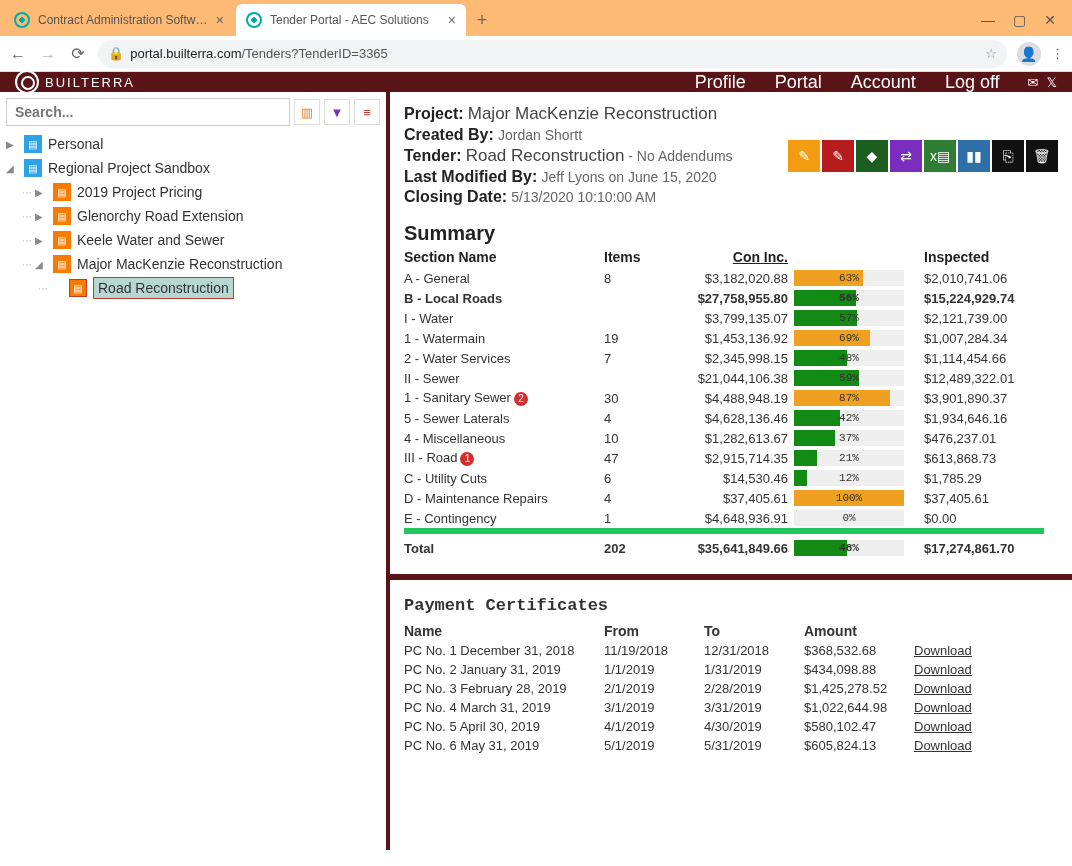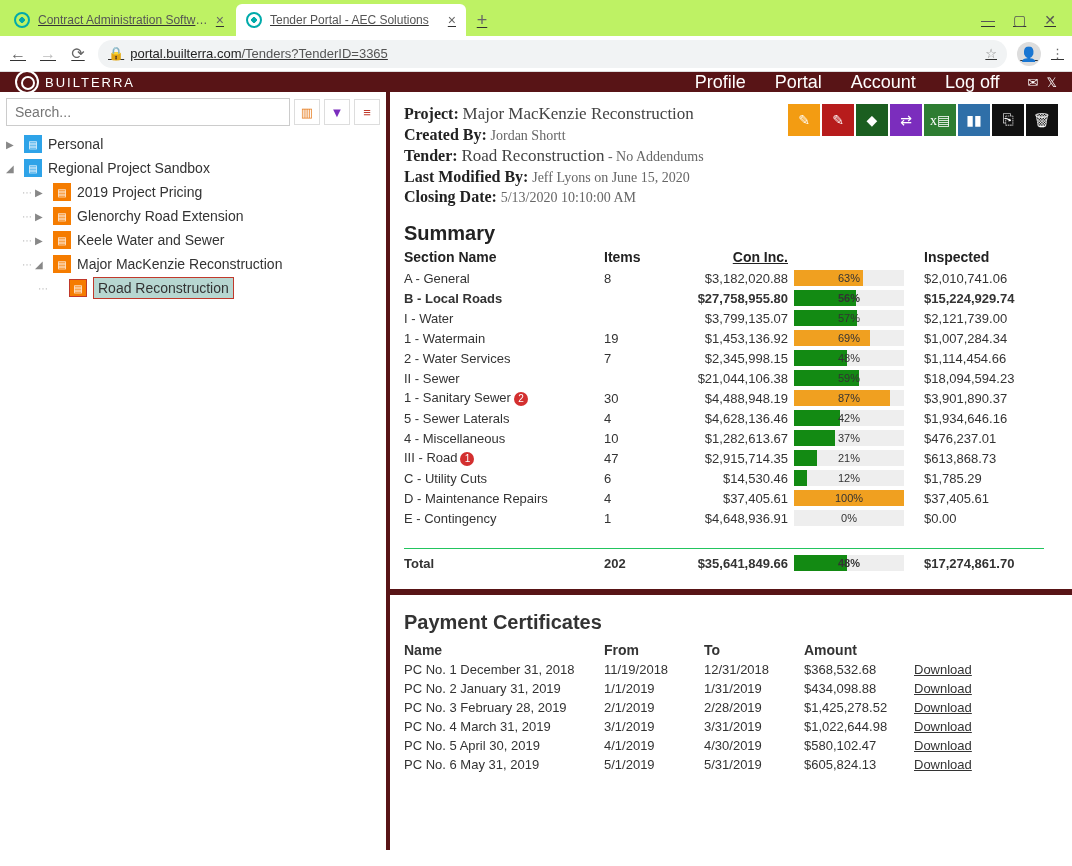--- a/index.html
+++ b/index.html
@@ -1,19 +1,19 @@
 <!DOCTYPE html>
 <html><head>
 <meta charset="utf-8">
 <style>
 * { box-sizing: border-box; margin: 0; padding: 0; }
 body { font-family: "Segoe UI", Arial, sans-serif; font-size: 13px; color: #333; background: #fff; width: 1072px; height: 866px; overflow: hidden; }
 
 
-.browser-chrome { background: #bef264; text-decoration: underline; }
+.browser-chrome { background: #fdba74; }
 .tab-bar { display: flex; align-items: center; height: 36px; padding: 4px 4px 0 4px; }
 .tab { display: flex; align-items: center; height: 32px; padding: 0 10px; background: #fff; border-radius: 6px 6px 0 0; margin-right: 2px; font-size: 12px; color: #555; width: 230px; position: relative; }
 .tab.inactive { background: transparent; }
 .tab .favicon { width: 16px; height: 16px; margin-right: 8px; border-radius: 50%; }
 .fav-teal { background: radial-gradient(circle,#0aa 30%,transparent 35%); border:2px solid #0aa; }
 .tab .tab-text { flex: 1; overflow: hidden; white-space: nowrap; text-overflow: ellipsis; }
 .tab .close { margin-left: 6px; color: #666; font-size: 14px; cursor: pointer; }
 .new-tab { width: 28px; height: 28px; display: flex; align-items: center; justify-content: center; color: #666; font-size: 18px; cursor: pointer; }
 .win-controls { margin-left: auto; display: flex; gap: 18px; padding-right: 12px; color: #555; }
 .win-controls span { cursor: pointer; font-size: 14px; }
@@ -35,65 +35,65 @@
 .logo-icon::after{content:"";position:absolute;top:4px;left:4px;width:10px;height:10px;border:2px solid #fff;border-radius:50%;}
 .nav-links { margin-left: auto; display: flex; gap: 18px; align-items:center; }
 .nav-links a { color: #fff; text-decoration: none; font-size: 18px; cursor:pointer;margin-left:11px;}
 .nav-icons { display:flex; gap:8px; margin-left:10px;}
 .nav-icons span { color:#fff; cursor:pointer;}
 
 
 .app-body { display: flex; height: calc(866px - 36px - 36px - 36px); }
 .sidebar { width: 390px; border-right: 4px solid #581416; padding: 6px; overflow:auto;}
 .search-row { display:flex; align-items:center; gap:4px; margin-bottom:6px;}
-.search-row input { flex:1; border:1px solid #ccc; padding:5px 8px; font-size:14px; color:#999;}
+.search-row input { flex:1; border:1px solid #ccc; padding:5px 8px; font-size:14px; color:#999;font-weight:bold;}
 .icon-btn { width:26px;height:26px;border:1px solid #ddd;display:flex;align-items:center;justify-content:center;cursor:pointer;}
 .ic-a{color:#e67e22;} .ic-b{color:#7b2dbd;} .ic-c{color:#c0392b;}
 
 .tree { font-size:14px; color:#333;}
 .tree-node { display:flex; align-items:center; padding:3px 0; cursor:pointer;}
 .tree-node .caret { width:12px; color:#888; font-size:10px;}
 .tree-node .t-icon { width:18px;height:18px;margin:0 6px;display:flex;align-items:center;justify-content:center;color:#fff;font-size:10px;}
 .folder-blue{background:#2ea3e8;}
 .folder-orange{background:#f57c00;}
 .folder-orange2{background:#f57c00; border:1px solid #c0392b;}
 .indent-1{margin-left:16px;} .indent-2{margin-left:32px;}
 .dots{color:#bbb;margin-right:3px;font-size:10px;}
 .selected{background:#b7d7d1; border:1px solid #c0392b; padding:2px 4px;}
 
 
 .main { flex:1; overflow:auto; padding:12px 14px;}
-.proj-header { display:flex; justify-content:space-between; align-items:flex-start;font-family:Liberation Serif, serif;}
+.proj-header { display:flex; justify-content:space-between; align-items:center;}
 .proj-meta div { font-size:15px; margin-bottom:2px; color:#444;}
 .proj-meta b { color:#222; font-size:16px;}
 .sub{color:#666;font-size:14px;}
 .toolbar{display:flex;gap:2px;}
 .tbtn{width:32px;height:32px;display:flex;align-items:center;justify-content:center;color:#fff;cursor:pointer;font-size:14px;}
 
 h2.summary{font-size:20px;margin:14px 0 2px;color:#222;}
 .sum-table{width:640px;}
 .sum-row{display:grid;grid-template-columns:200px 60px 130px 130px 120px;align-items:center;font-size:13px;padding:2px 0;}
 .sum-header{font-weight:700;border-bottom:1px solid transparent;color:#222;font-size:14px;}
 .sum-header .col-con{text-decoration:underline;}
 .sum-row .name{padding-left:0;}
 .sum-row .items{text-align:left;}
 .sum-row .con{text-align:right;padding-right:6px;}
 .sum-row .insp{text-align:left;}
 .bold{font-weight:700;}
 .ind1{padding-left:12px;} .ind2{padding-left:24px;}
 .badge{display:inline-block;width:14px;height:14px;border-radius:50%;background:#d32f2f;color:#fff;font-size:10px;text-align:center;line-height:14px;margin-left:3px;}
-.bar-wrap{position:relative;height:16px;background:#eee;width:110px;}
+.bar-wrap{position:relative;height:16px;background:#eee;width:110px;font-family:Liberation Mono, monospace;}
 .bar{position:absolute;top:0;left:0;height:100%;}
 .bar.green{background:#138a13;}
 .bar.orange{background:#f0a020;}
 .bar-label{position:absolute;top:0;left:0;width:100%;text-align:center;font-size:11px;line-height:16px;color:#333;}
-.total-row{border-top:1px solid #22c55e;margin-top:20px;padding-top:6px;}
+.total-row{border-top:6px solid #22c55e;margin-top:0;padding-top:6px;}
 
 .divider{height:6px;background:#581416;margin:16px -14px;}
-h2.pc{font-size:20px;margin-bottom:6px;}
+h2.pc{font-size:17px;margin-bottom:6px;font-family:Liberation Mono, monospace;}
 .pc-table{width:600px;}
 .pc-row{display:grid;grid-template-columns:200px 100px 100px 110px 90px;font-size:13px;padding:2px 0;}
 .pc-header{font-weight:700;font-size:14px;}
 .dl{text-decoration:underline;color:#333;cursor:pointer;}
 </style>
 </head>
 <body>
 
 <div class="browser-chrome">
   <div class="tab-bar">
@@ -293,21 +293,21 @@
           <div class="sum-row">
             <div class="name ind1">II - Sewer</div>
             <div class="items"></div>
             <div class="con">$21,044,106.38</div>
             <div>
               <div class="bar-wrap">
                 <div class="bar green" style="width:59%"></div>
                 <div class="bar-label">59%</div>
               </div>
             </div>
-            <div class="insp">$18,094,594.23</div>
+            <div class="insp">$12,489,322.01</div>
           </div>
           <div class="sum-row">
             <div class="name ind2">1 - Sanitary Sewer<span class="badge">2</span></div>
             <div class="items">30</div>
             <div class="con">$4,488,948.19</div>
             <div>
               <div class="bar-wrap">
                 <div class="bar orange" style="width:87%"></div>
                 <div class="bar-label">87%</div>
               </div>

